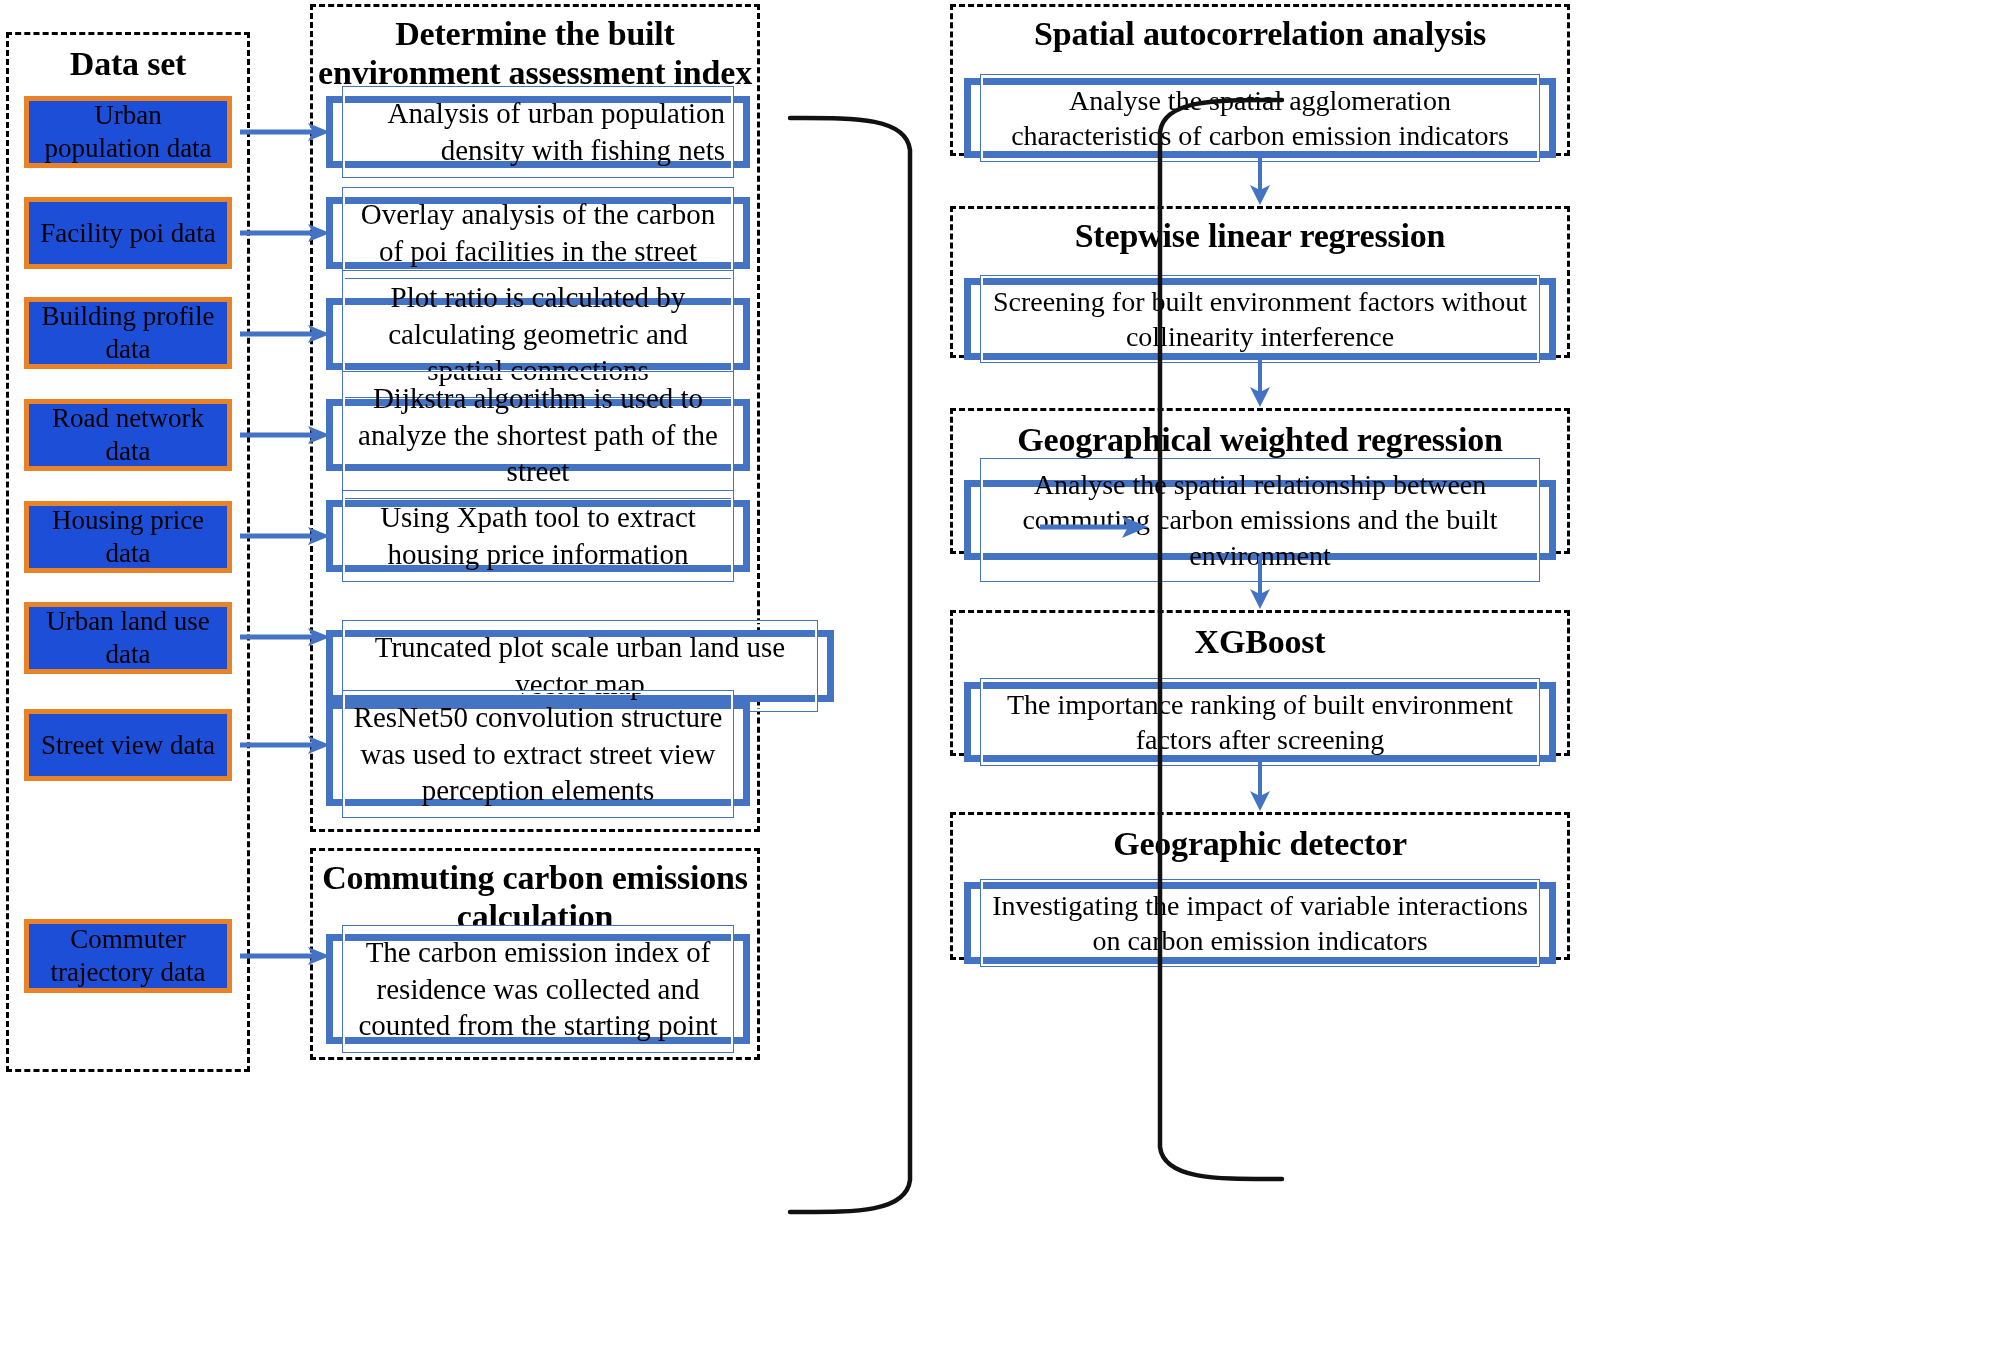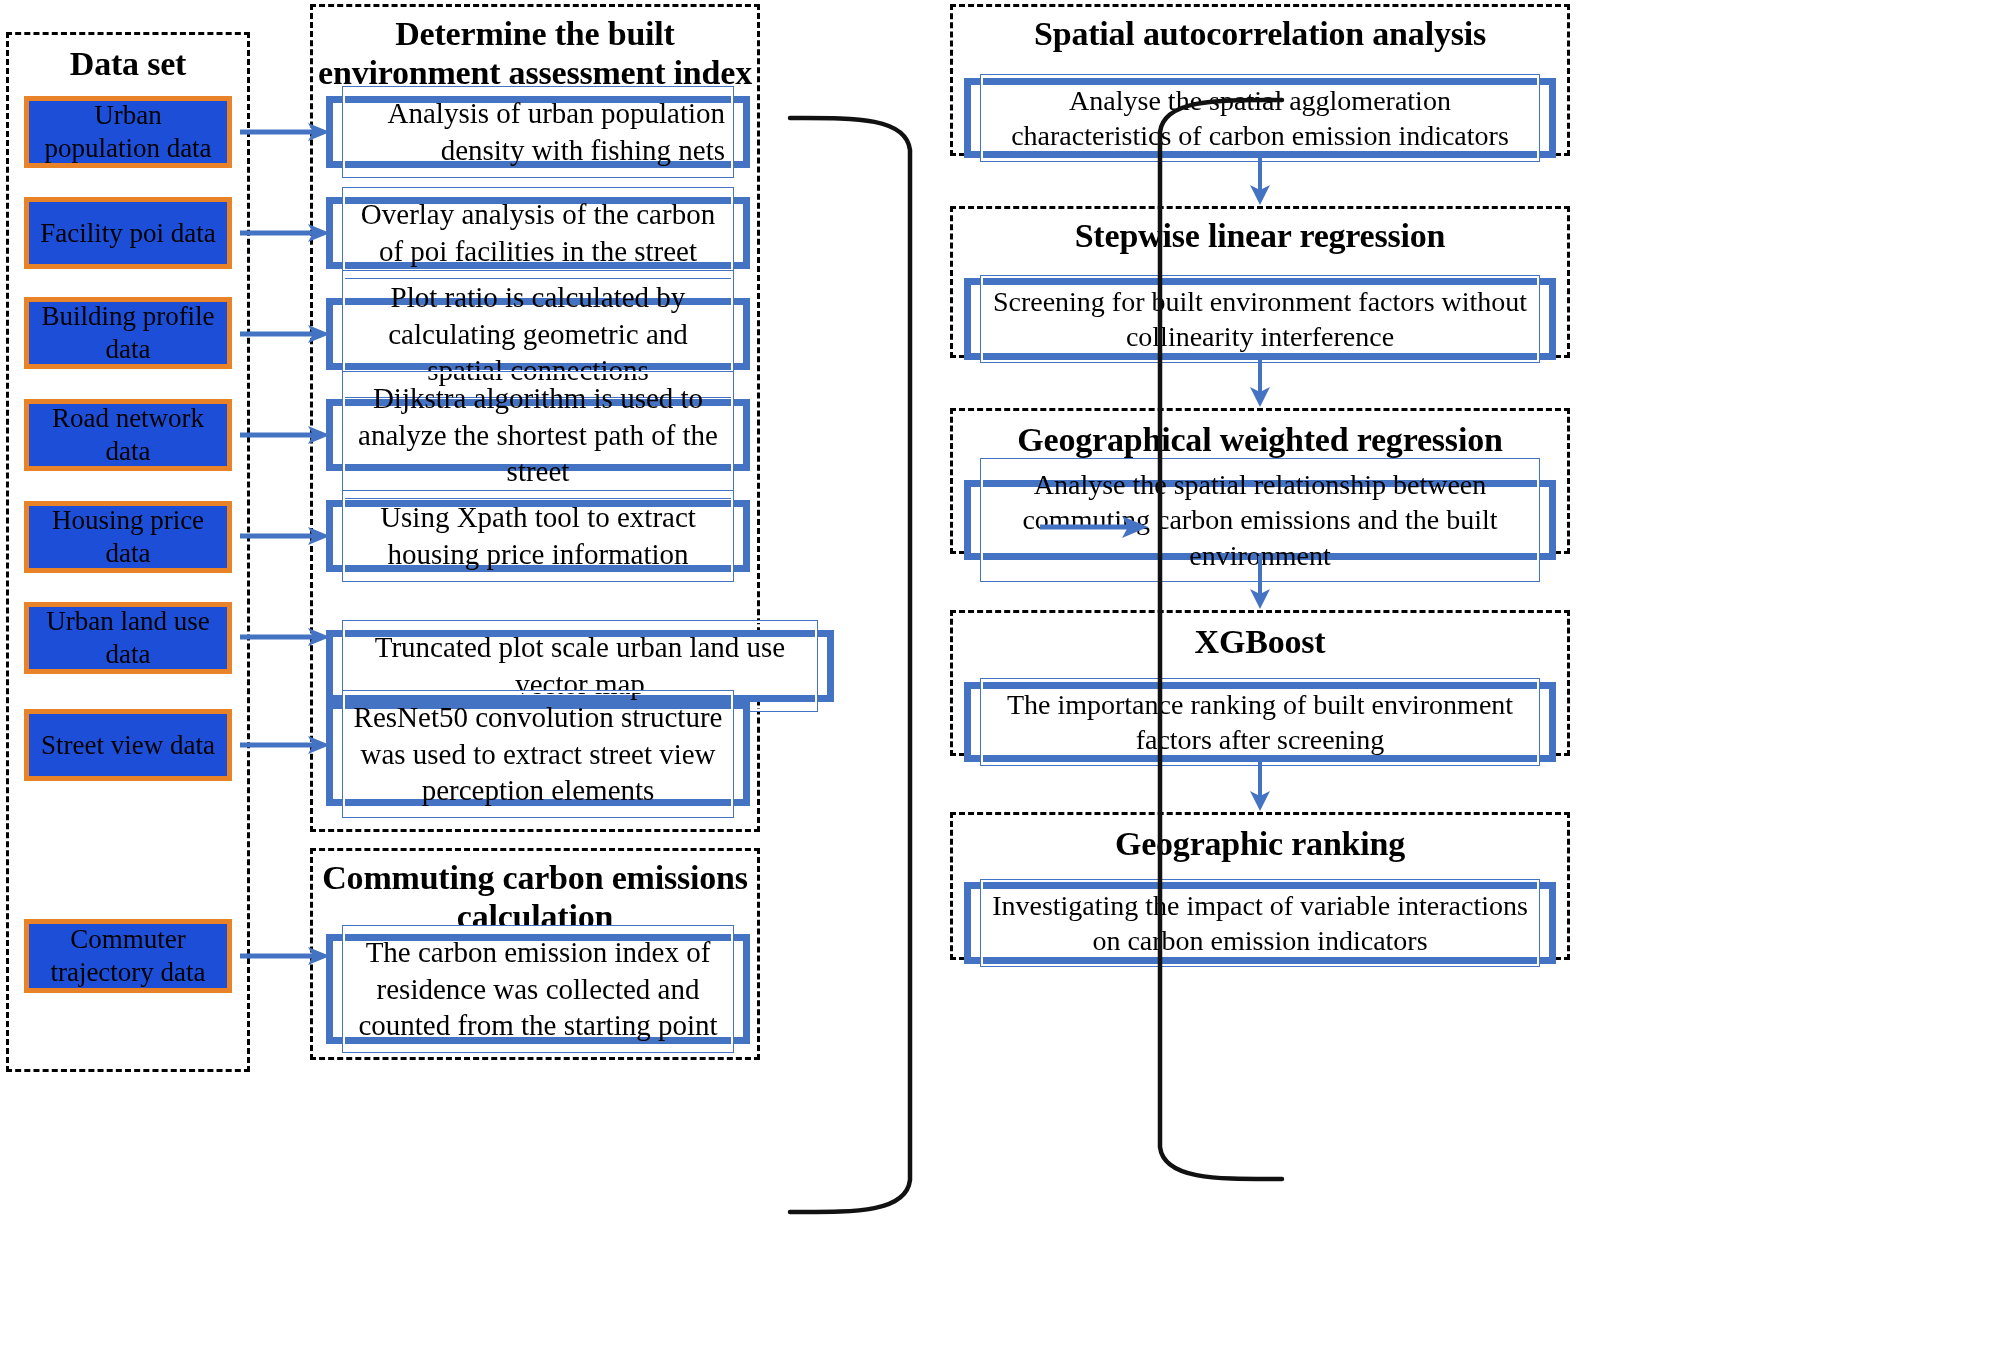--- a/index.html
+++ b/index.html
@@ -175,21 +175,21 @@
     <span class="inner">Analyse the spatial relationship between commuting carbon emissions and the built environment</span>
   </div>
 
   <div class="group" style="left:950px; top:610px; width:620px; height:146px;"></div>
   <div class="group-title" style="left:950px; top:622px; width:620px;">XGBoost</div>
   <div class="blue-box right-col" style="left:964px; top:666px; width:592px; height:80px;">
     <span class="inner">The importance ranking of built environment factors after screening</span>
   </div>
 
   <div class="group" style="left:950px; top:812px; width:620px; height:148px;"></div>
-  <div class="group-title" style="left:950px; top:824px; width:620px;">Geographic ranking</div>
+  <div class="group-title" style="left:950px; top:824px; width:620px;">Geographic detector</div>
   <div class="blue-box right-col" style="left:964px; top:866px; width:592px; height:82px;">
     <span class="inner">Investigating the impact of variable interactions on carbon emission indicators</span>
   </div>
 
   <svg class="arrow-h" style="left:240px; top:118px; width:92px; height:28px;" viewBox="0 0 92 28">
     <line x1="0" y1="14" x2="74" y2="14" stroke="#4573C4" stroke-width="5"></line>
     <path d="M90 14 L68 5 L73 14 L68 23 Z" fill="#4573C4"></path>
   </svg>
   <svg class="arrow-h" style="left:240px; top:219px; width:92px; height:28px;" viewBox="0 0 92 28">
     <line x1="0" y1="14" x2="74" y2="14" stroke="#4573C4" stroke-width="5"></line>

